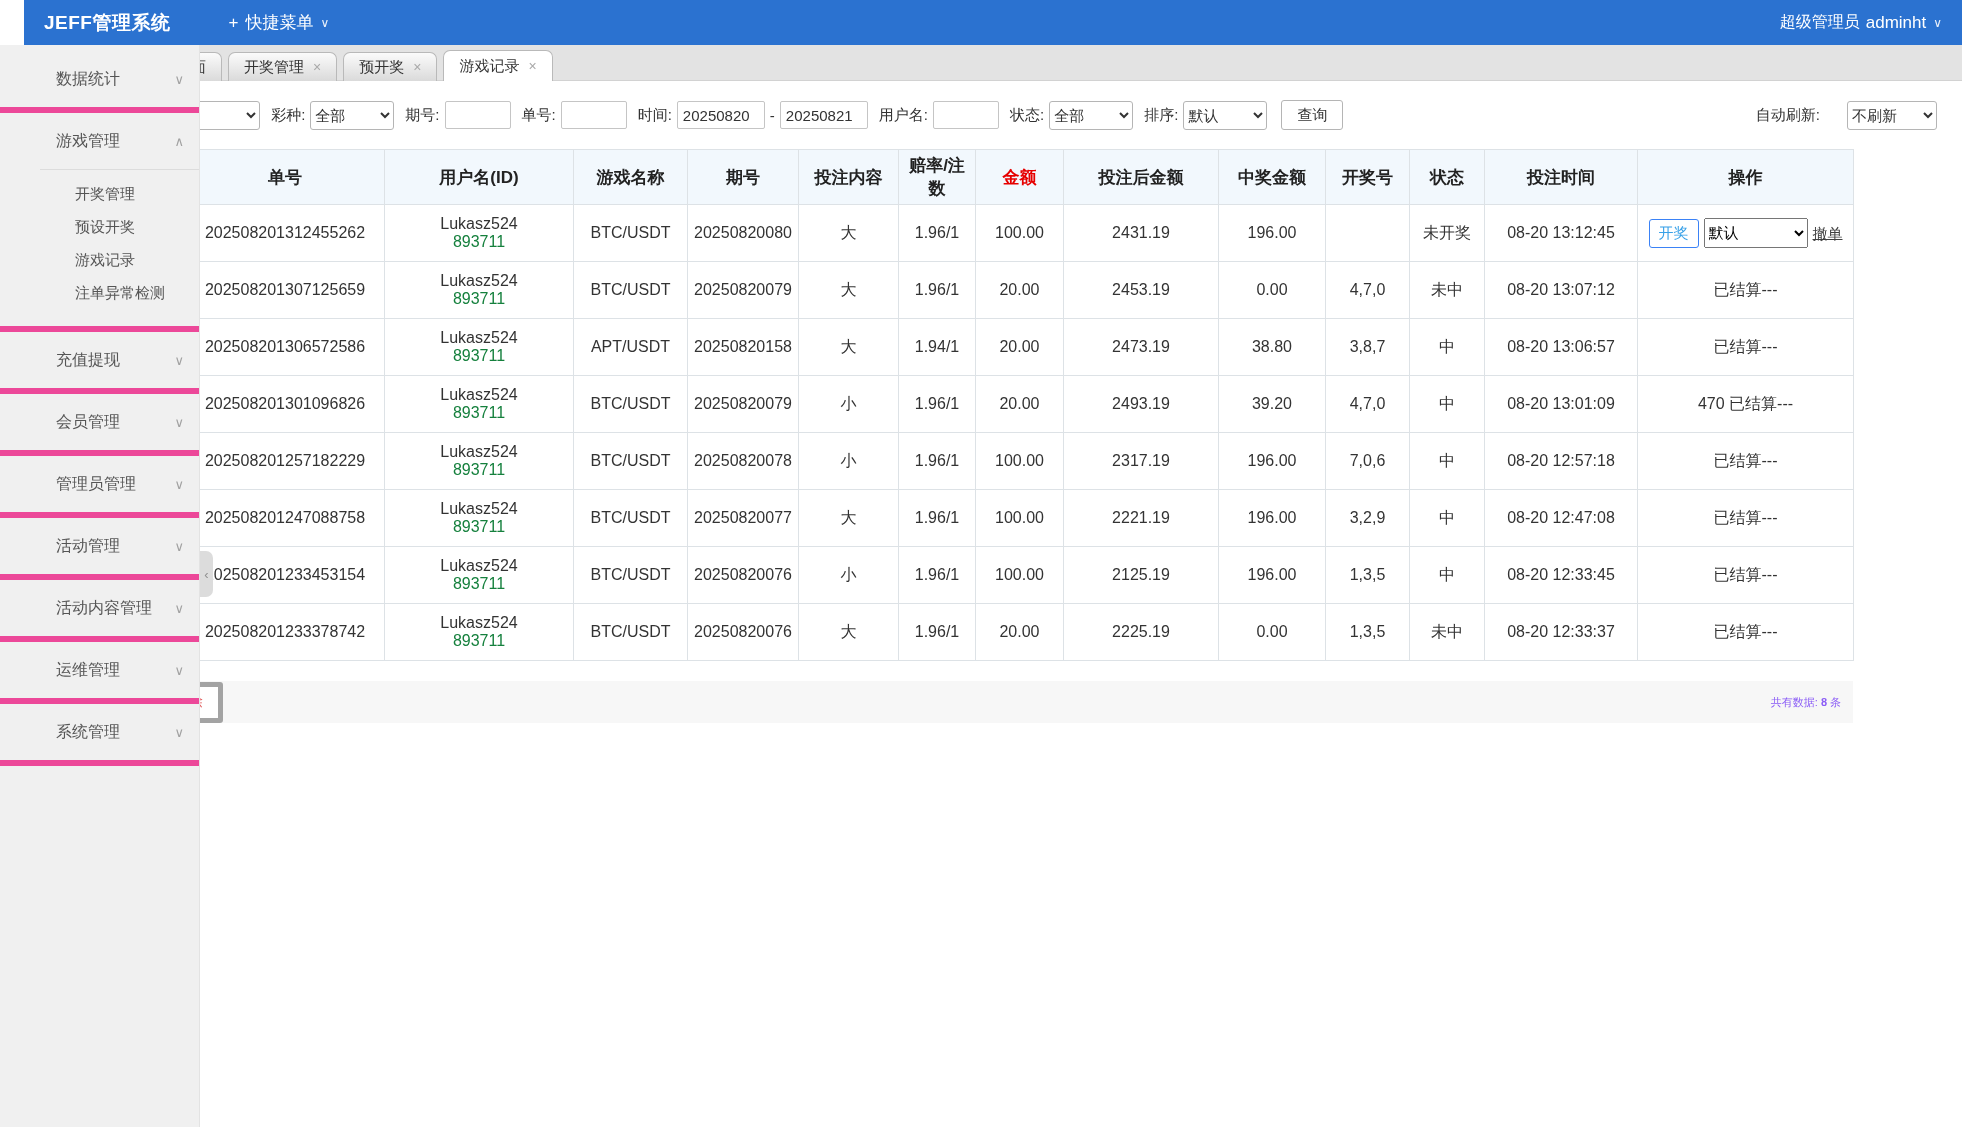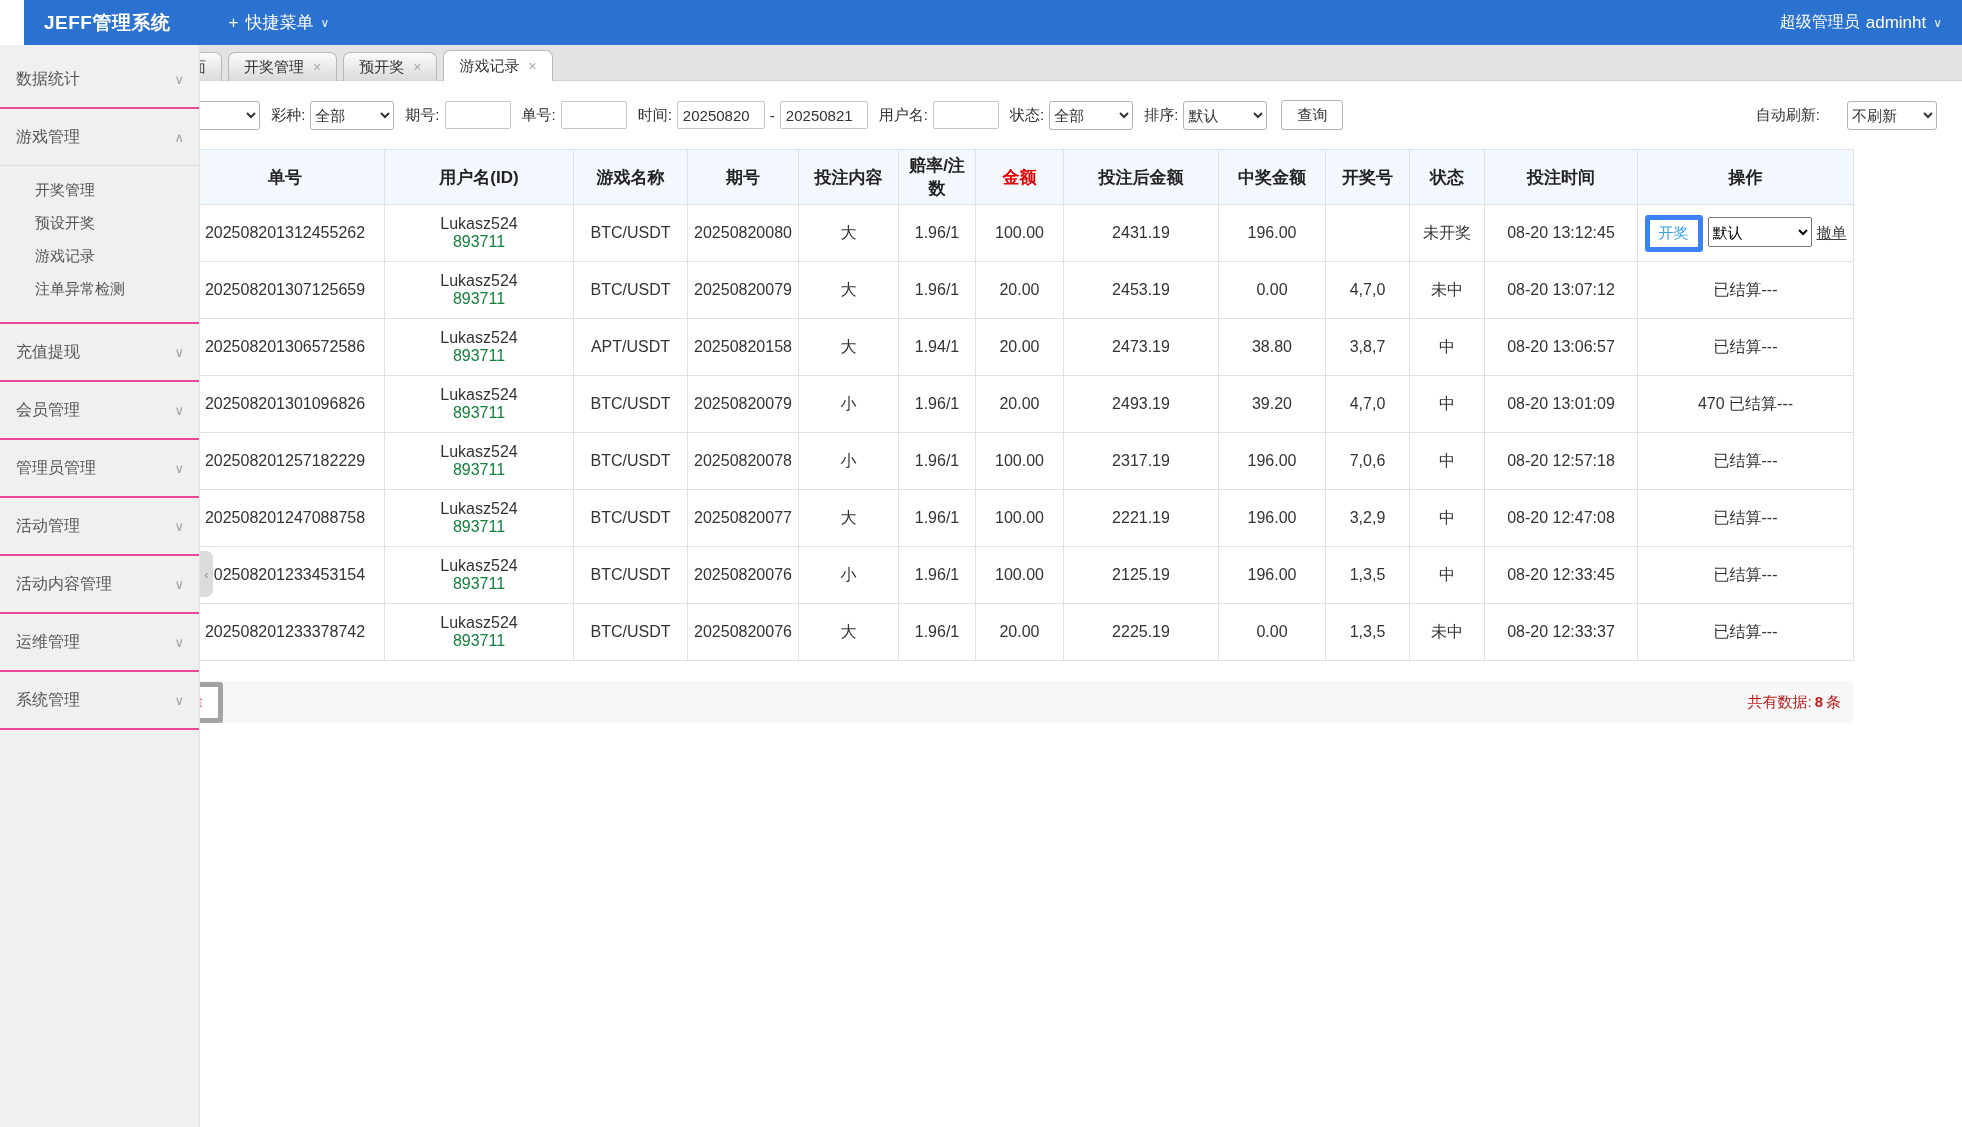--- a/index.html
+++ b/index.html
@@ -15,21 +15,21 @@
   }
   .brand { font-size:19px; font-weight:700; letter-spacing:.5px; }
   .quick-menu { margin-left:58px; font-size:17px; display:flex; align-items:center; gap:7px; cursor:pointer; }
   .topbar-right { margin-left:auto; display:flex; align-items:center; gap:6px; font-size:16px; }
   .chev { font-size:12px; opacity:.9; }
   
   .sidebar {
     position:absolute; left:0; top:45px; bottom:0; width:200px;
     background:#f0f0f0; border-right:1px solid #e3e3e3; padding-top:6px;
   }
-  .side-group { border-bottom:2px solid #ec4899; }
+  .side-group { border-bottom:6px solid #ec4899;padding-left:40px; }
   .side-group-header {
     height:56px; display:flex; align-items:center; justify-content:space-between;
     padding:0 15px 0 16px; font-size:16px; color:#555; cursor:pointer;
   }
   .side-group-header .chev { color:#999; font-size:13px; }
   .side-children { border-top:1px solid #dcdcdc; padding:8px 0 16px; }
   .side-sub {
     height:33px; display:flex; align-items:center; padding-left:35px;
     font-size:15px; color:#555; cursor:pointer;
   }
@@ -80,35 +80,35 @@
     overflow:hidden; padding:2px;
   }
   .records th { background:#f2f8fd; height:55px; font-size:17px; font-weight:700; color:#222; }
   .records td { height:57px; font-size:16px; color:#333; }
   .user-name { color:#333; }
   .user-id { color:#15803d; }
   .red { color:#e60000; }
   .green { color:#009900; }
   .records input[type=checkbox], .selall { width:17px; height:17px; cursor:pointer; }
   .draw-btn {
-    border:5px solid #3b82f6; color:#38a1e8; background:#fff; border-radius:3px;
+    border:1px solid #3b82f6; color:#38a1e8; background:#fff; border-radius:3px;
     padding:4px 9px; font-size:15px; font-family:inherit; cursor:pointer;
   }
   .mode-select { width:104px; height:30px; font-size:15px; font-family:inherit; margin:0 5px; }
   .cancel-link { color:#404040; text-decoration:underline; font-size:15px; cursor:pointer; }
   
   .footer-strip {
     width:1712px; margin:20px 0 0 25px; height:42px; background:#f7f7f7;
     display:flex; align-items:center; justify-content:space-between; padding:0 12px;
   }
   .del-btn {
     border:5px solid #a3a3a3; color:#e05c5c; background:#fff; border-radius:3px;
     padding:6px 15px; font-size:15px; font-family:inherit; cursor:pointer;
   }
-  .total { font-size:15px; color:#b91c1c; }
+  .total { font-size:11px; color:#8b5cf6; }
   .total .count { font-weight:700; margin:0 3px; }
 </style>
 </head>
 <body>
 
 <div class="topbar">
   <span class="brand">JEFF管理系统</span>
   <span class="quick-menu">
     <span>+</span>
     <span>快捷菜单</span>

